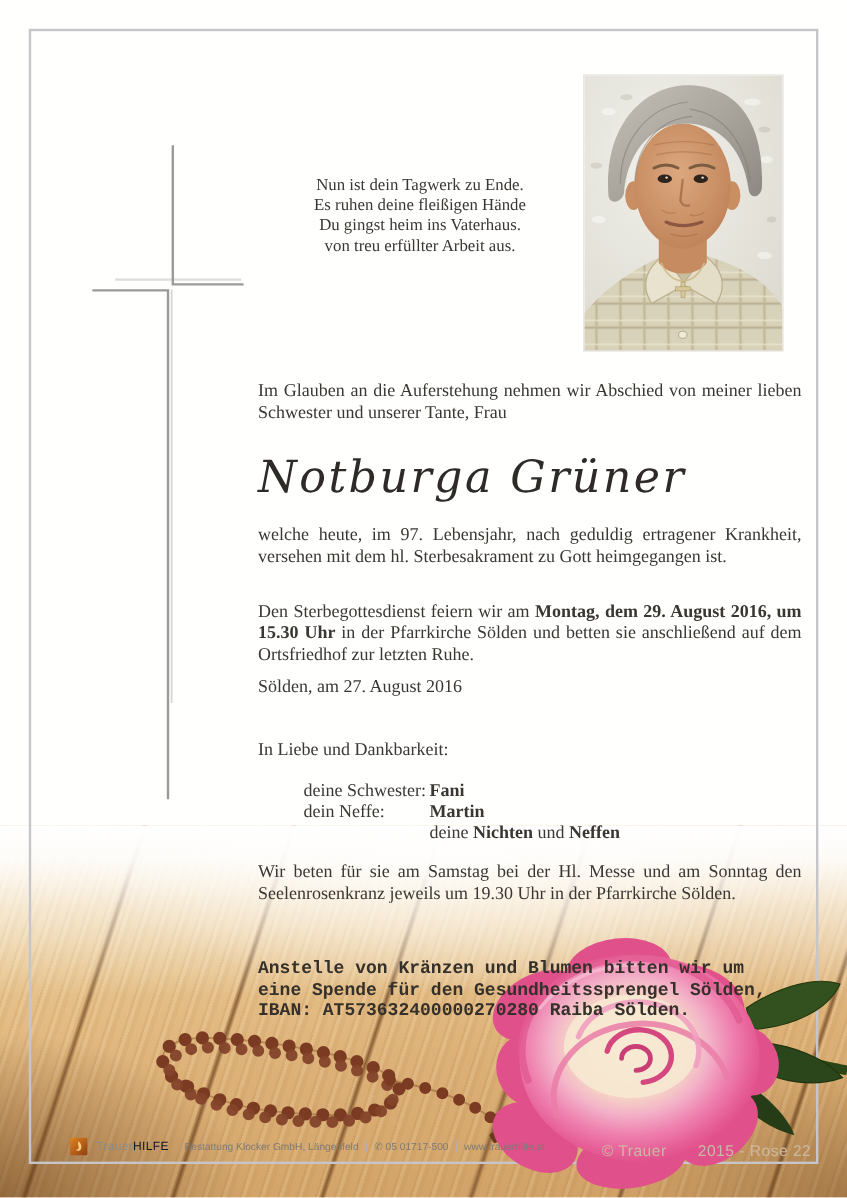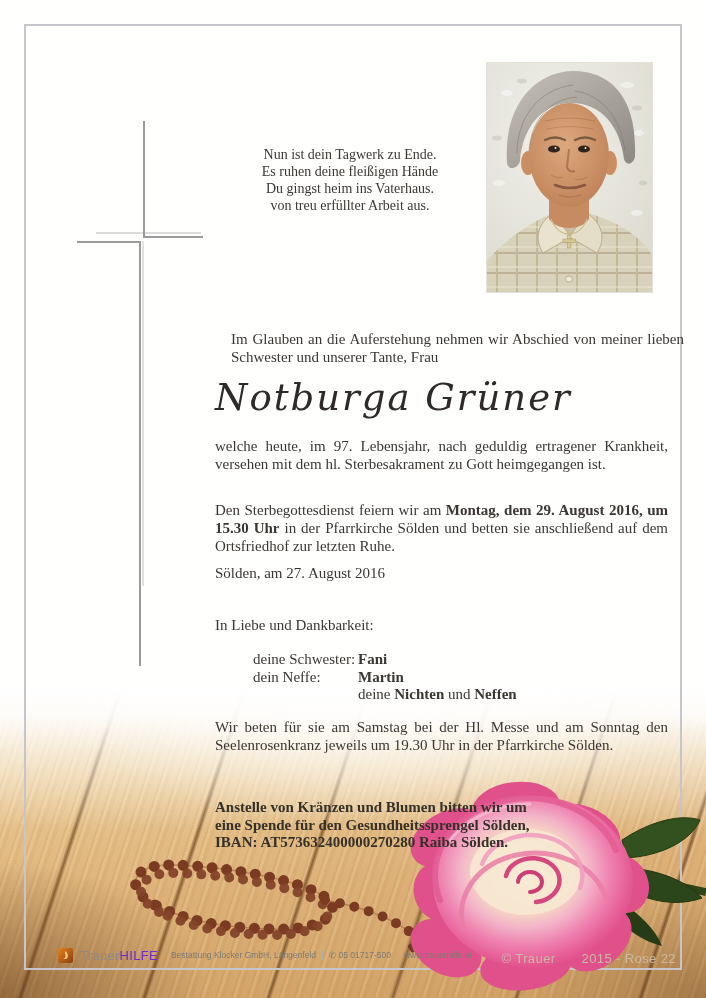--- a/index.html
+++ b/index.html
@@ -34,46 +34,46 @@
   .rose-art{position:absolute;left:330px;top:780px;z-index:5;}
   .photo{position:absolute;left:486px;top:62px;width:165px;height:229px;z-index:6;}
   .photo svg{display:block;border:1px solid #e3e1da;}
   
   .poem{
     position:absolute;left:228px;top:146px;width:244px;z-index:6;
     text-align:center;font-size:14px;line-height:17px;color:#3b3733;
   }
   .tcol{position:absolute;left:215px;width:453px;z-index:6;font-size:15px;line-height:18px;}
   .just{text-align:justify;}
-  .intro{top:330px;margin-left:16px;}
+  .intro{top:317px;}
   .deceased-name{
     top:374px;
     font-family:"DejaVu Serif", serif;font-style:italic;
     font-size:37px;line-height:48px;letter-spacing:2px;color:#2d2a27;
   }
   .obit{top:437px;}
   .service{top:501px;}
   .dateline{top:564px;}
   .closing{top:616px;}
   .mourners{top:651px;line-height:17.5px;}
   .mrow{display:flex;}
   .mlabel{margin-left:38px;width:105px;flex:0 0 105px;}
   .mval{}
   .prayer{top:718px;}
-  .donation{top:799px;font-weight:bold;line-height:17.5px;color:#35302a;}
+  .donation{top:799px;font-weight:bold;line-height:17.5px;color:#35302a;font-family:Liberation Mono, monospace;}
   b,.b{font-weight:bold;}
   
   .footer-left{
     position:absolute;left:58px;top:945px;z-index:7;height:20px;
     display:flex;align-items:center;gap:7px;
     font-family:"Liberation Sans", sans-serif;
   }
-  .brand{display:flex;align-items:baseline;letter-spacing:.3px;font-size:13px;}
+  .brand{display:flex;align-items:baseline;letter-spacing:.3px;font-size:10px;}
   .brand-gray{color:#8d8b88;}
-  .brand-orange{color:#6d28d9;}
+  .brand-orange{color:#0f172a;}
   .foot-small{display:flex;align-items:flex-start;font-size:8.5px;color:#7d7a75;gap:0;}
   .foot-small span{padding:0 6px;}
   .foot-small span + span{border-left:1px solid #b3afa8;}
   .footer-right{
     position:absolute;right:30px;top:951px;z-index:7;
     font-family:"Liberation Sans", sans-serif;font-size:13px;
     color:#cbb9a2;letter-spacing:.4px;display:flex;gap:26px;
   }
 </style>
 </head>

